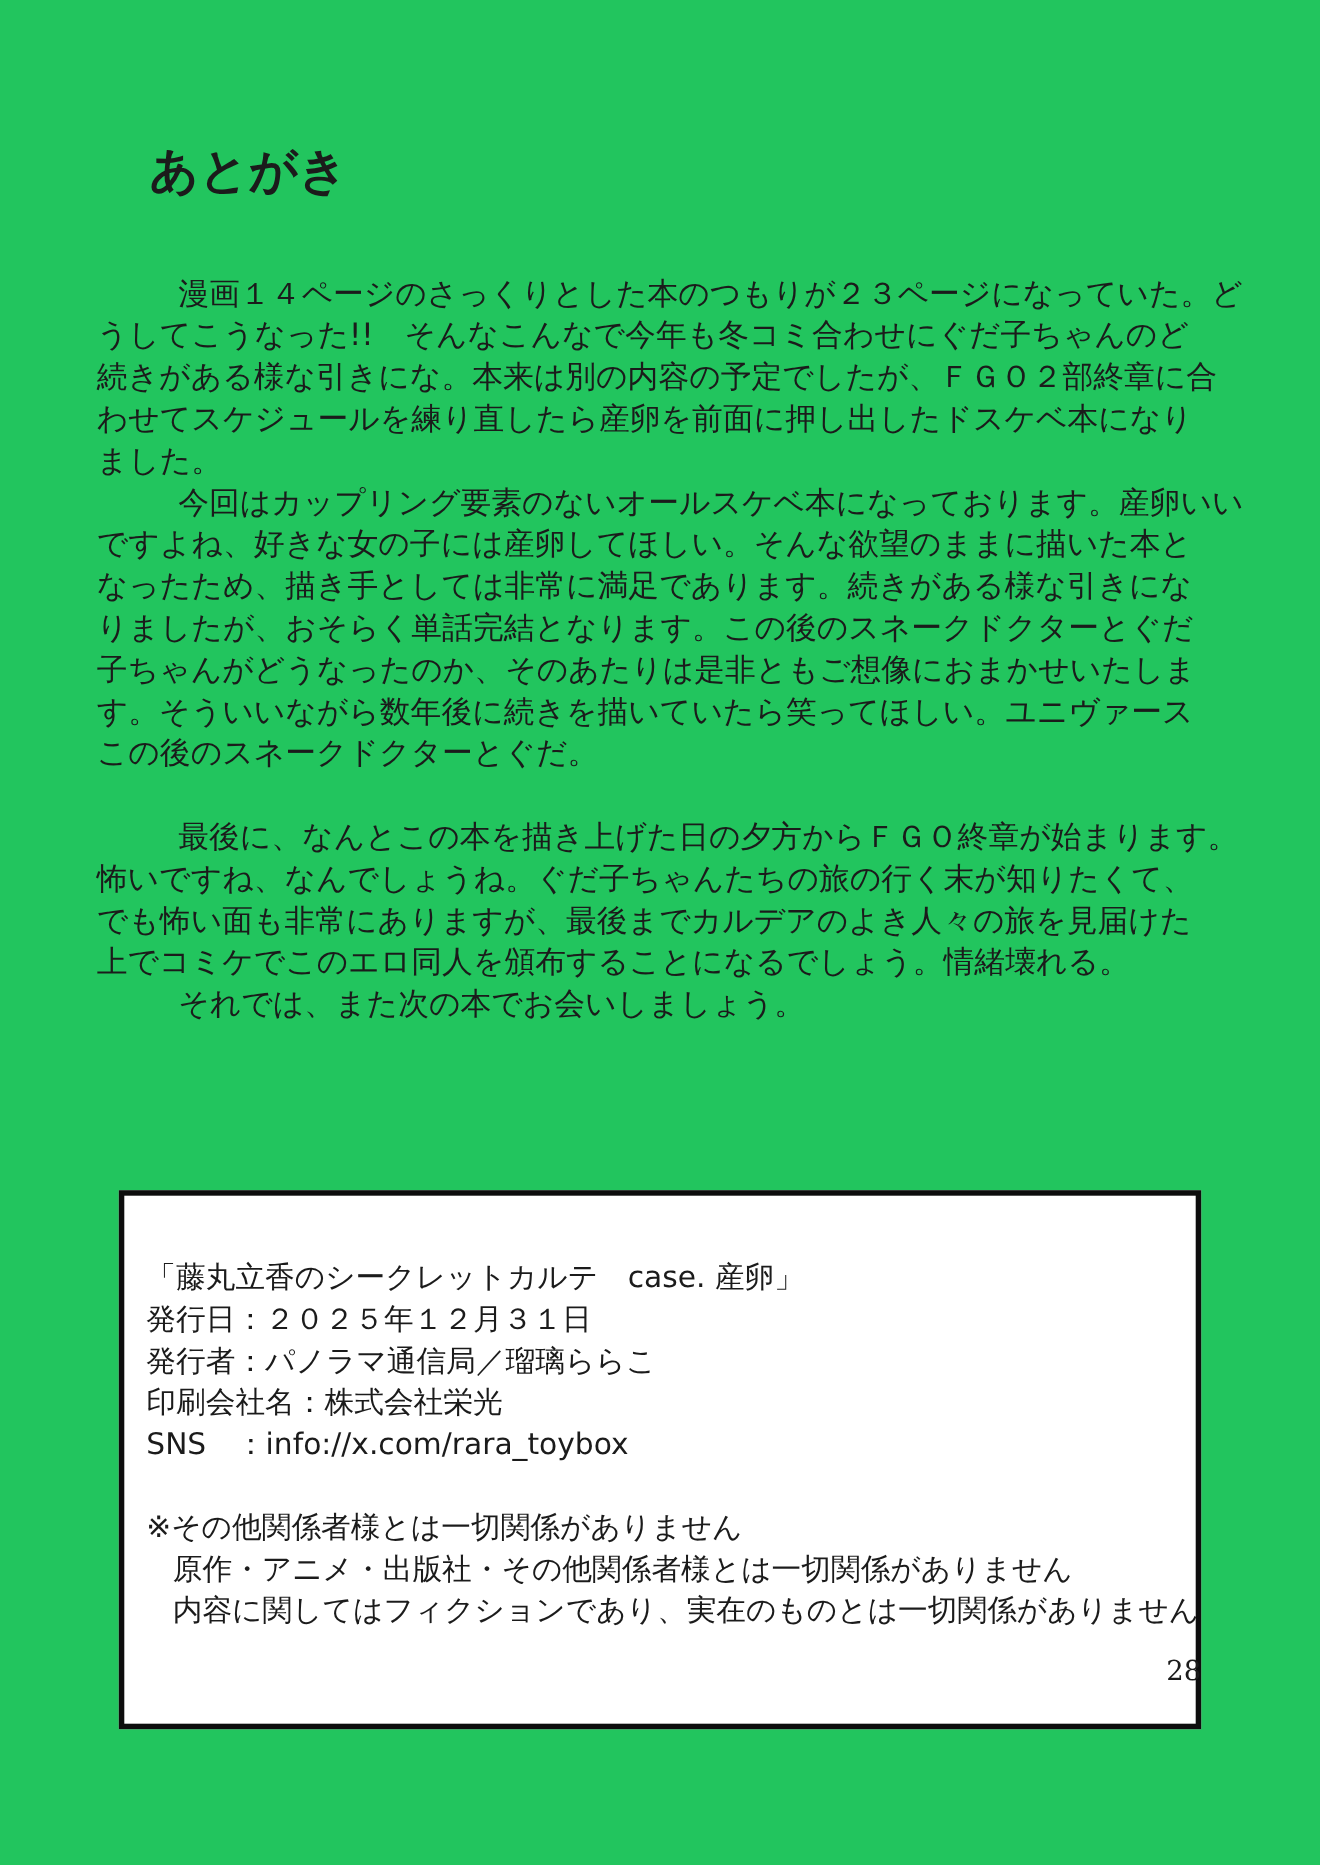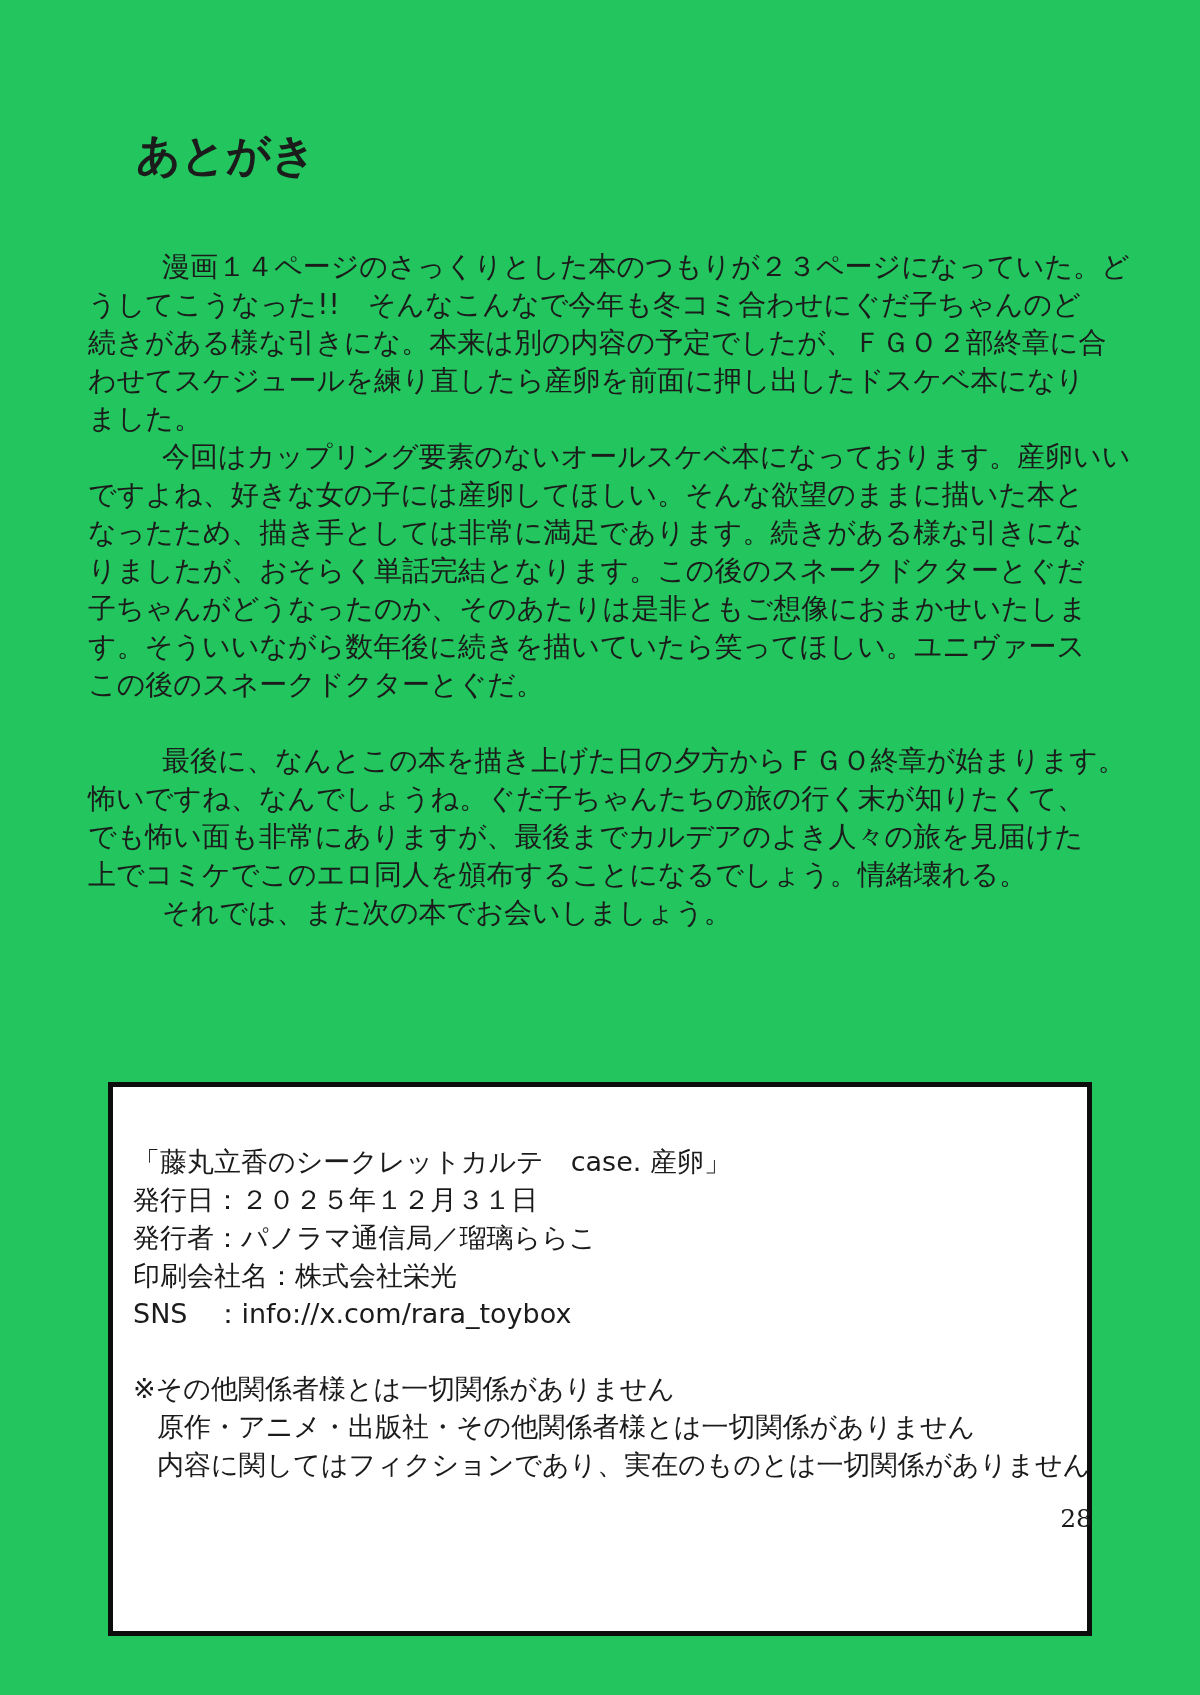--- a/index.html
+++ b/index.html
@@ -43,21 +43,21 @@
     padding-left: 74px;
   }
   .line.blank {
     height: 38px;
   }
   .colophon-box {
     position: absolute;
     left: 108px;
     top: 1082px;
     width: 984px;
-    height: 554px;
+    height: 490px;
     border: 5px solid #0d0d0d;
     box-sizing: border-box;
     background: #ffffff;
   }
   .colophon-inner {
     padding: 56px 0 0 20px;
     font-size: 27px;
     line-height: 38px;
   }
   .c-line {

